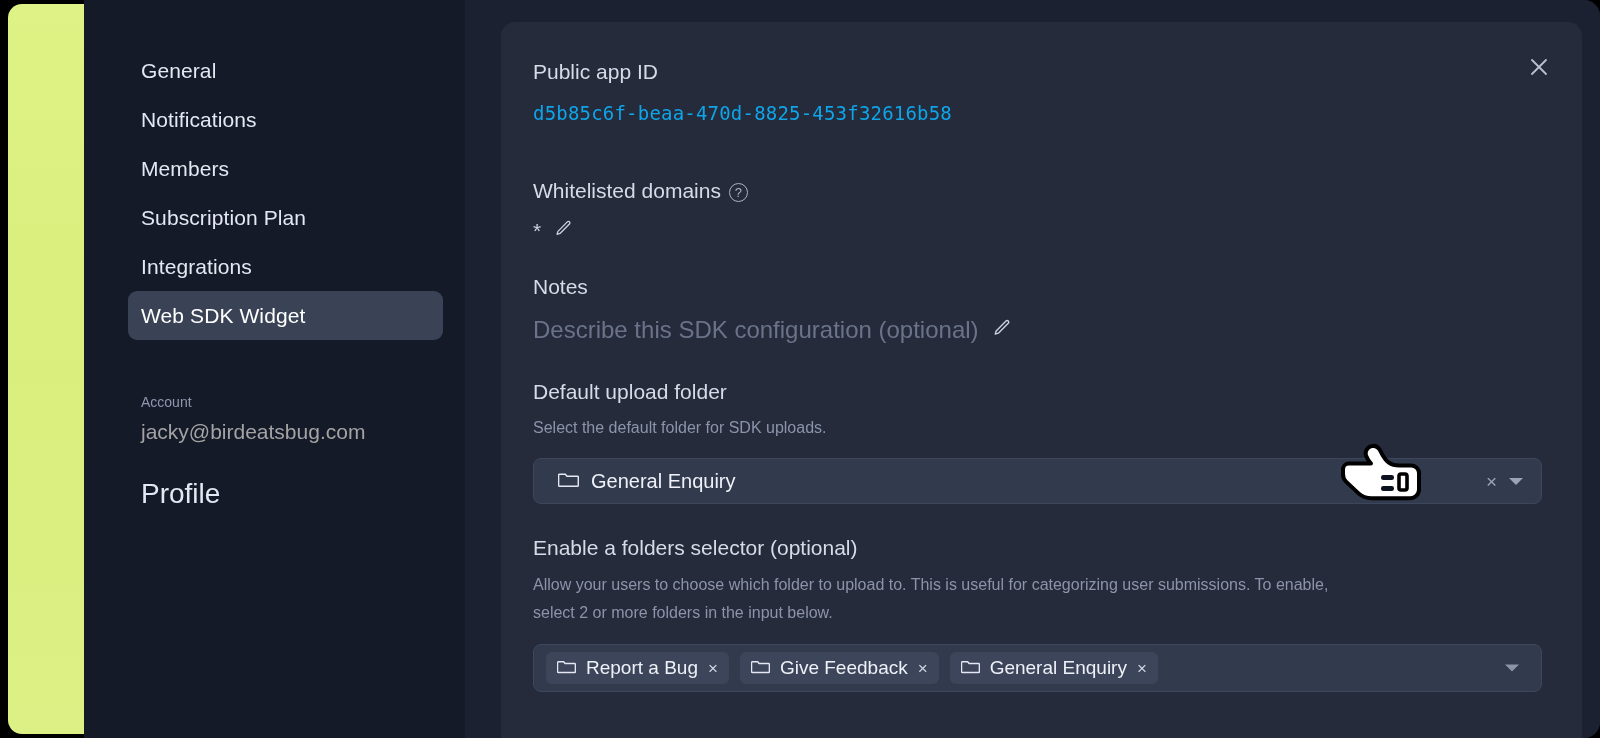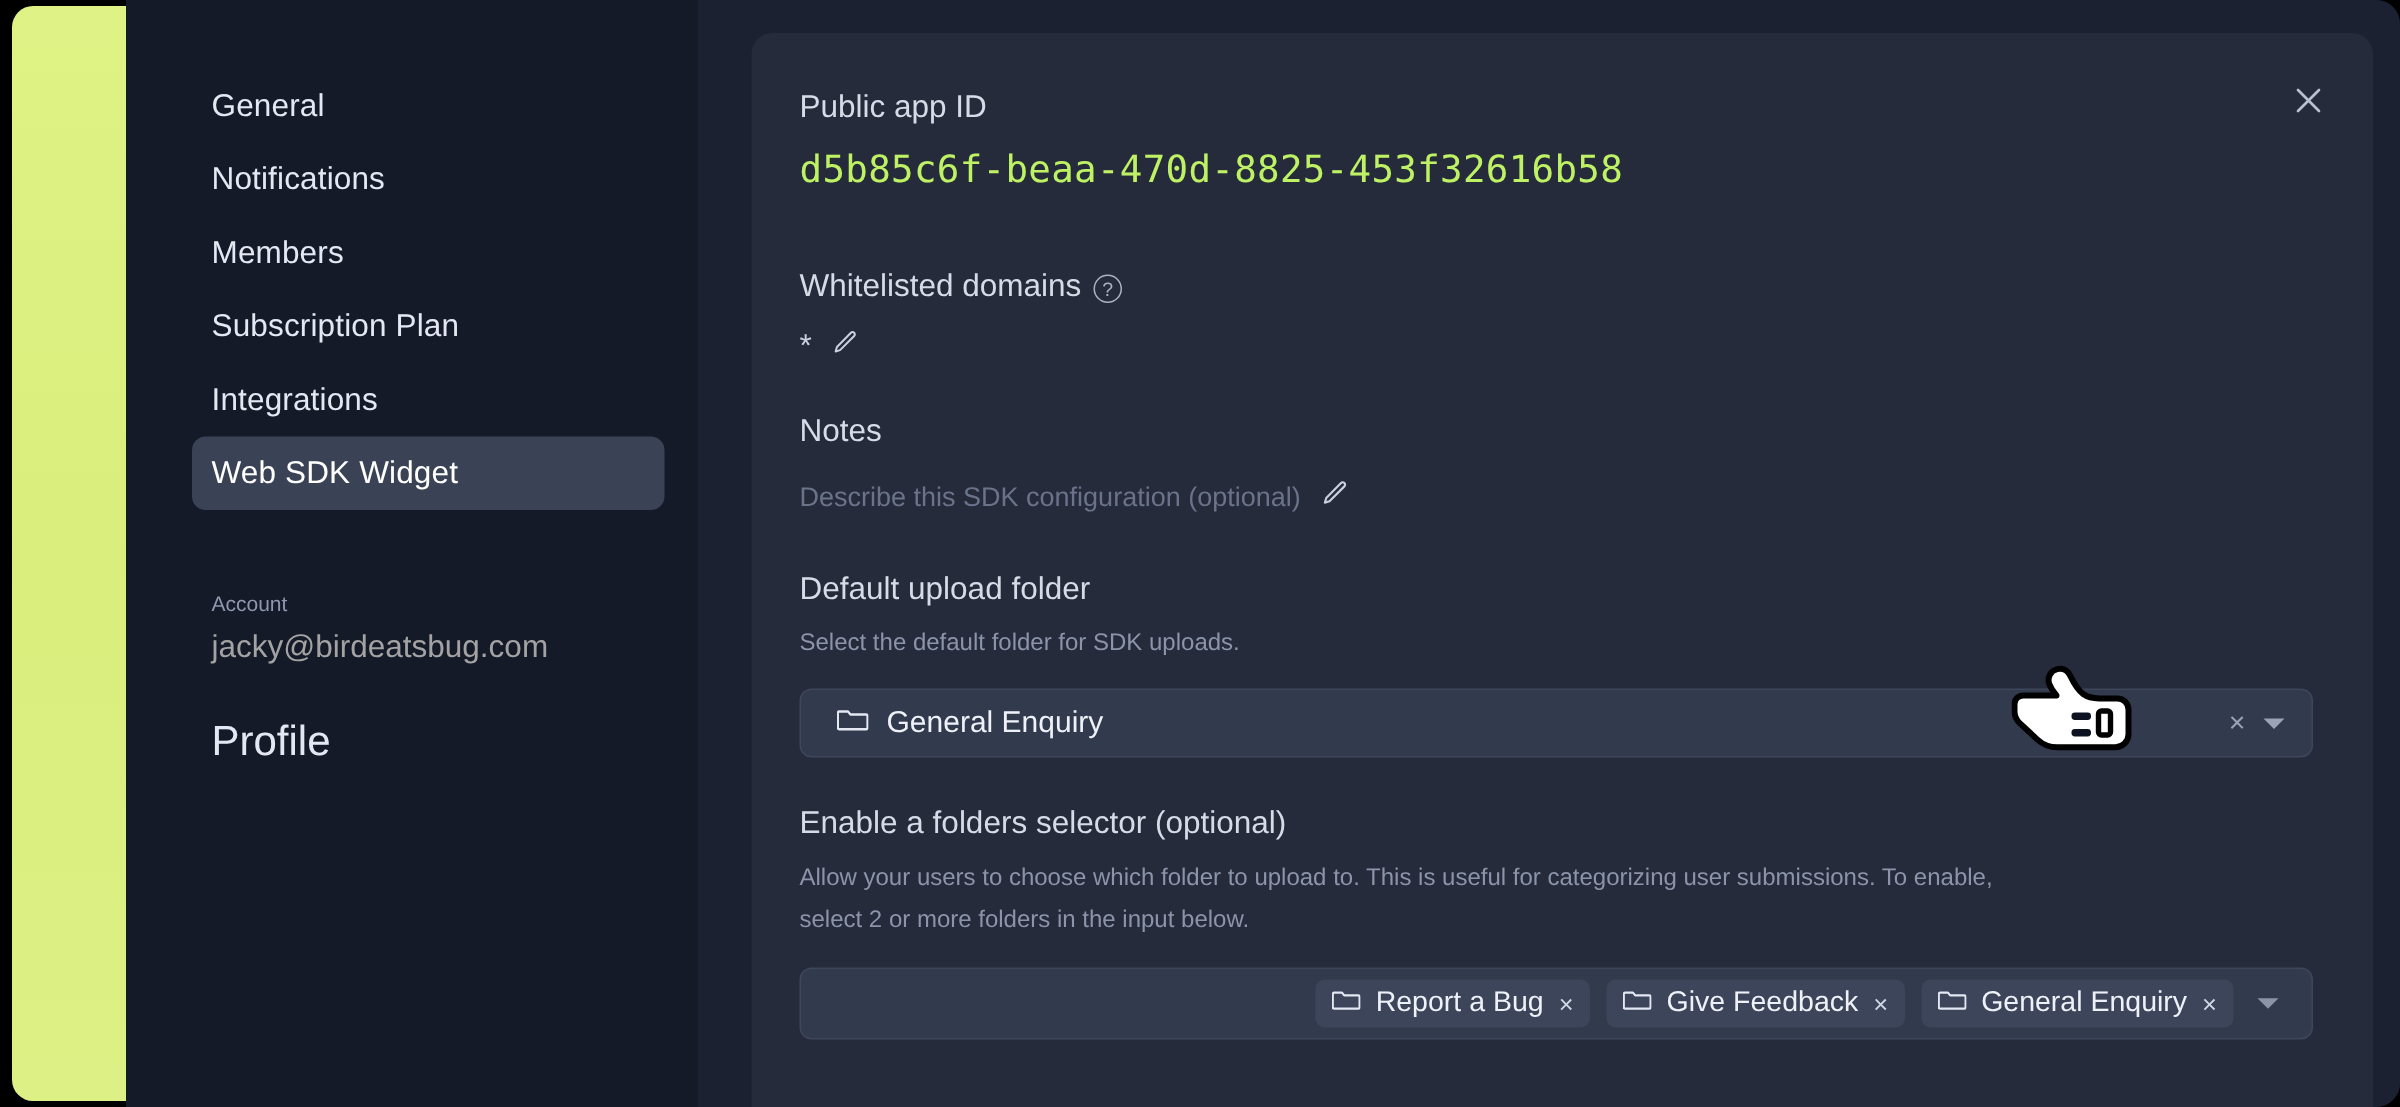--- a/index.html
+++ b/index.html
@@ -141,23 +141,23 @@
     display: flex;
     align-items: center;
     gap: 8px;
   }
   .field-sublabel {
     color: #8b94a9;
     font-size: 16px;
     line-height: 28px;
   }
   .mono-value {
-    color: #bef264;
+    color: #0ea5e9;
     font-family: "DejaVu Sans Mono", "Liberation Mono", monospace;
-    font-size: 25px;
+    font-size: 19px;
     letter-spacing: 0.2px;
     line-height: 28px;
   }
 
   .help-icon {
     display: inline-flex;
     align-items: center;
     justify-content: center;
     width: 19px;
     height: 19px;
@@ -179,21 +179,21 @@
     align-items: center;
     gap: 13px;
   }
   .inline-row .star {
     color: #c9d0df;
     font-size: 21px;
     line-height: 22px;
   }
   .placeholder-text {
     color: #6a7389;
-    font-size: 18px;
+    font-size: 24px;
     line-height: 28px;
   }
 
   
   .select-box {
     position: relative;
     height: 46px;
     background: #323a4d;
     border: 1px solid #3e465b;
     border-radius: 8px;
@@ -240,21 +240,20 @@
     position: relative;
     min-height: 48px;
     background: #323a4d;
     border: 1px solid #3e465b;
     border-radius: 8px;
     display: flex;
     align-items: center;
     gap: 11px;
     padding: 0 52px 0 12px;
     cursor: pointer;
-    justify-content: flex-end;
   }
   .tag {
     display: flex;
     align-items: center;
     gap: 10px;
     height: 32px;
     padding: 0 11px 0 11px;
     background: #3c455a;
     border-radius: 6px;
     color: #eef1f7;

